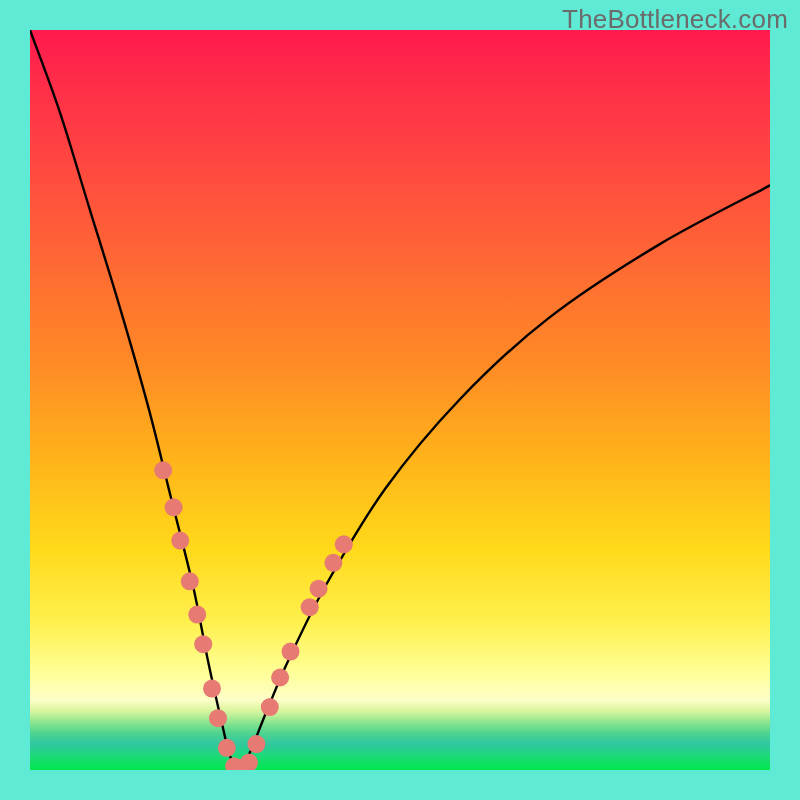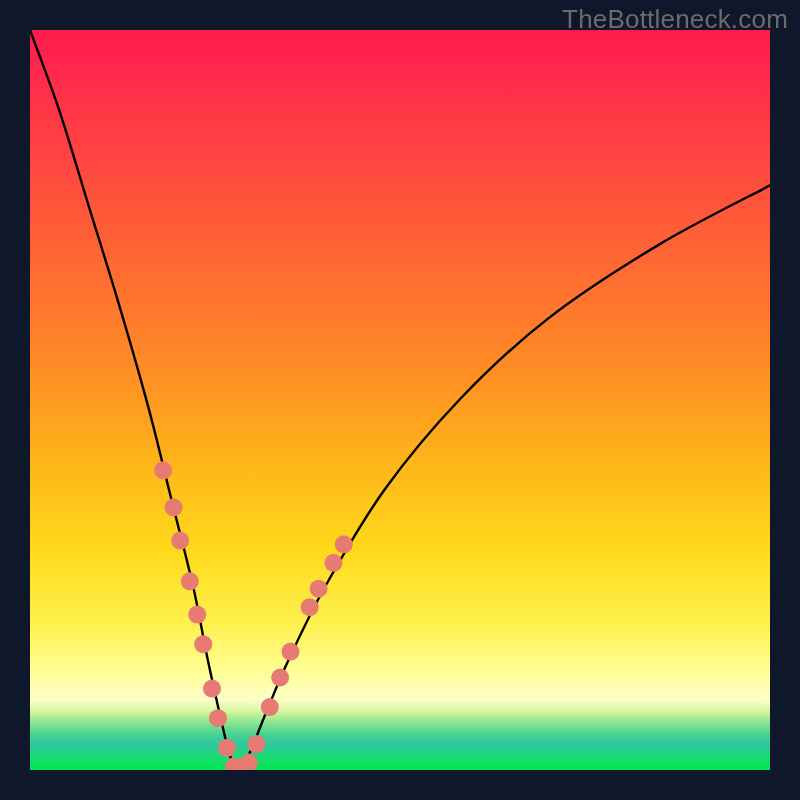--- a/index.html
+++ b/index.html
@@ -7,21 +7,21 @@
     padding: 0;
     width: 800px;
     height: 800px;
     overflow: hidden;
     background: #000;
     font-family: Arial, Helvetica, sans-serif;
   }
   .frame {
     position: absolute;
     inset: 0;
-    background: #0f172a;
+    background: #5eead4;
   }
   .plot-area {
     position: absolute;
     left: 30px;
     top: 30px;
     width: 740px;
     height: 740px;
     overflow: hidden;
   }
   

